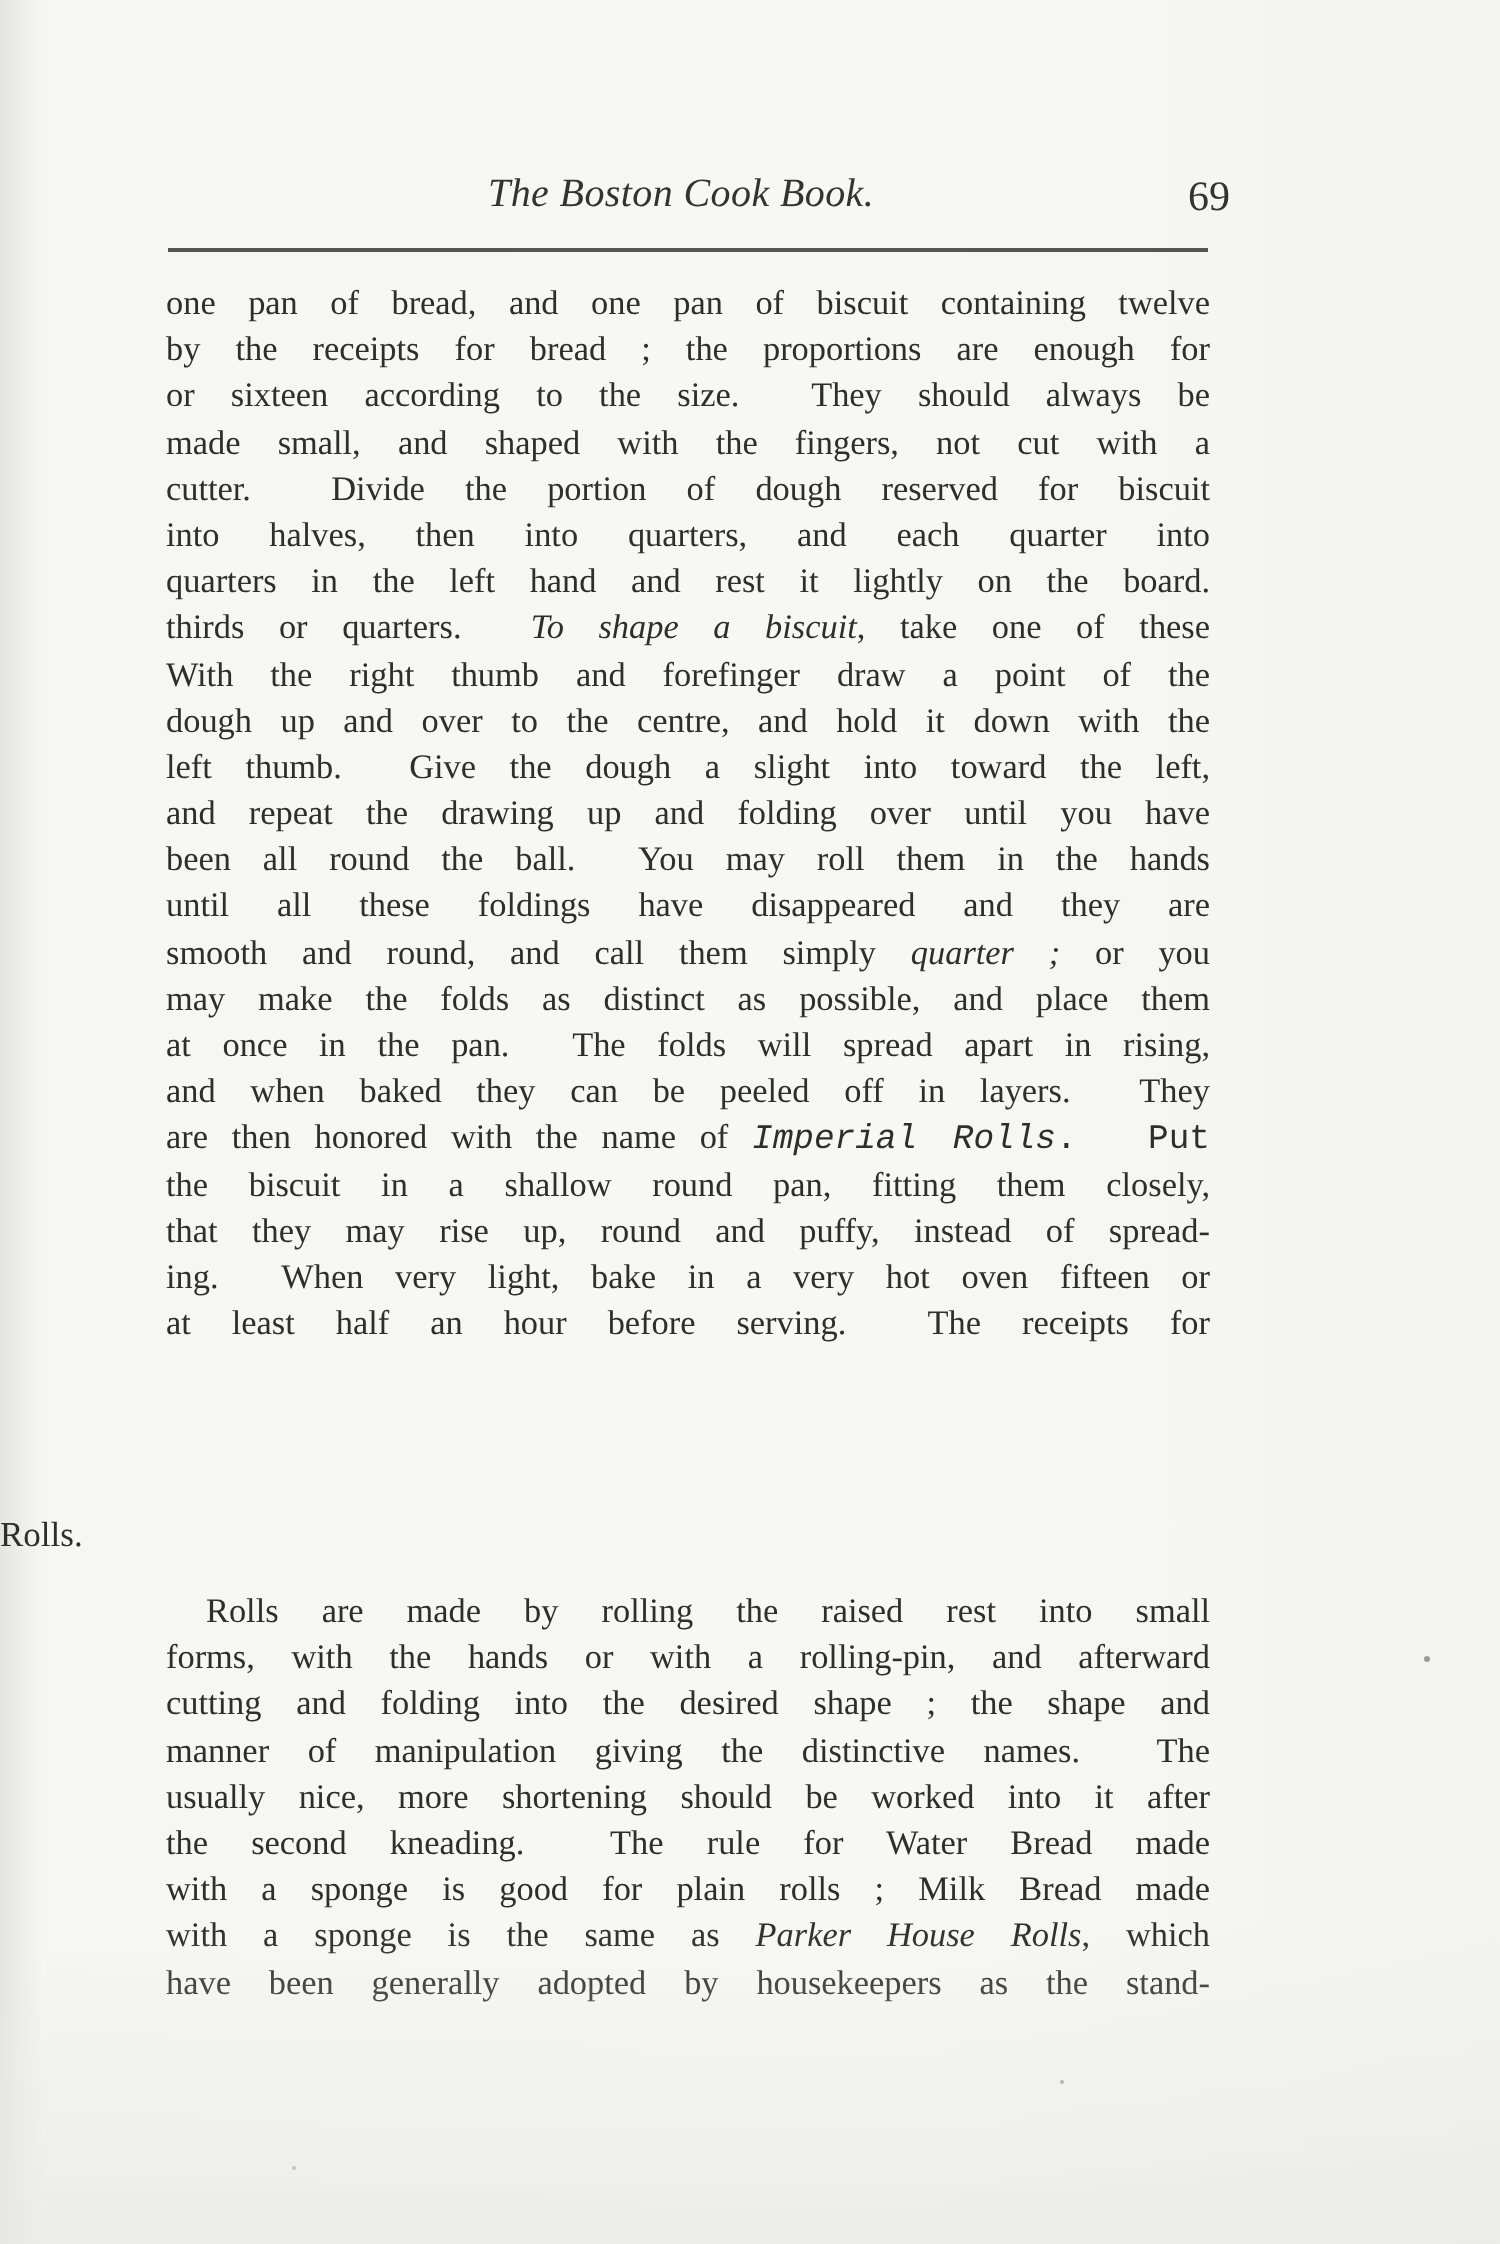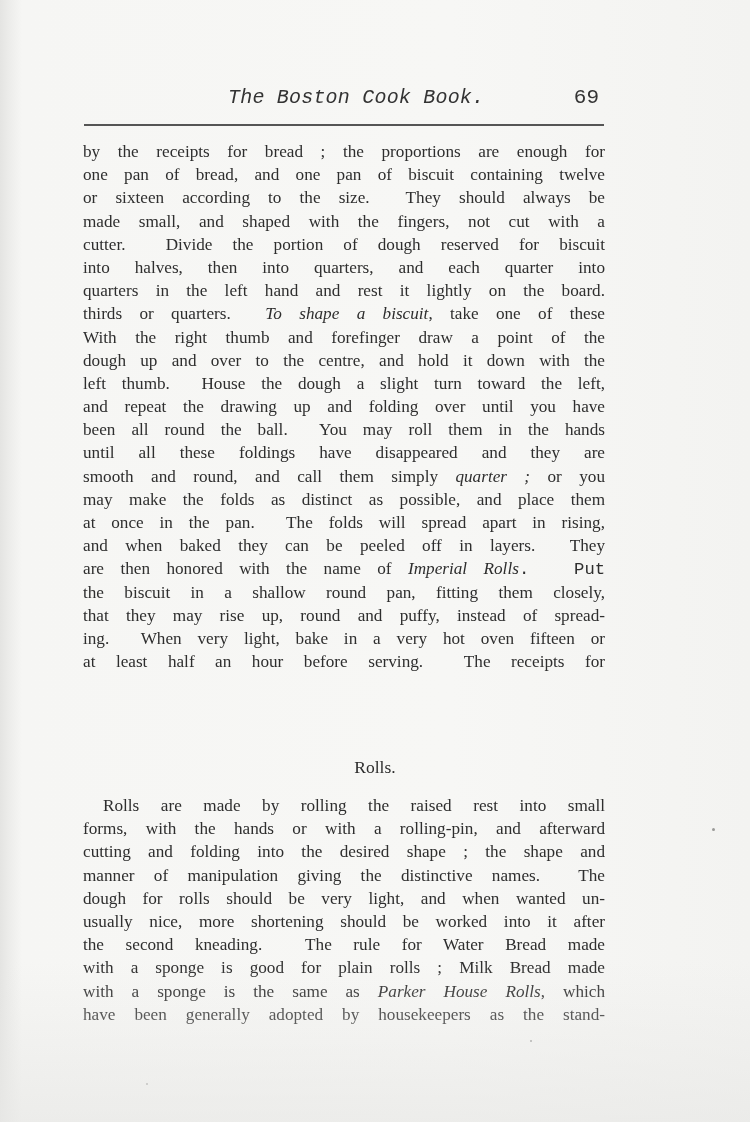--- a/index.html
+++ b/index.html
@@ -24,25 +24,24 @@
     }
     .page::after {
       content: "";
       position: absolute;
       left: 0; right: 0; bottom: 0; height: 160px;
       background: linear-gradient(to bottom, rgba(236,236,234,0) 0%, rgba(232,232,230,0.7) 100%);
       pointer-events: none;
     }
     .running-head {
       position: absolute;
-      left: 78px;
+      left: 94px;
       top: 86px;
       width: 525px;
       height: 30px;
-      font-family: Liberation Mono, monospace;
     }
     .running-title {
       position: absolute;
       left: 150px;
       top: 0;
       font-style: italic;
       font-size: 20px;
       color: #333;
       letter-spacing: 0.2px;
       white-space: nowrap;
@@ -88,21 +87,20 @@
       white-space: pre;
     }
     .it {
       font-style: italic;
     }
     .section-title {
       position: absolute;
       left: 0;
       width: 750px;
       top: 757px;
-      text-align: center;
       font-size: 17.5px;
       color: #2e2e2e;
     }
     .rolls-text {
       position: absolute;
       left: 83px;
       top: 794px;
       width: 522px;
       font-size: 17.2px;
       line-height: 23.2px;
@@ -123,53 +121,52 @@
 
 <div class="page">
 
   <div class="running-head">
     <span class="running-title">The Boston Cook Book.</span>
     <span class="page-number">69</span>
   </div>
   <div class="head-rule"></div>
 
   <div class="body-text" id="biscuit-text">
+      <div class="line"><span>one pan of bread, and one pan of biscuit containing twelve</span></div>
       <div class="line"><span>by the receipts for bread ; the proportions are enough for</span></div>
-      <div class="line"><span>one pan of bread, and one pan of biscuit containing twelve</span></div>
       <div class="line"><span>or sixteen according to the size.  They should always be</span></div>
       <div class="line"><span>made small, and shaped with the fingers, not cut with a</span></div>
       <div class="line"><span>cutter.  Divide the portion of dough reserved for biscuit</span></div>
       <div class="line"><span>into halves, then into quarters, and each quarter into</span></div>
       <div class="line"><span>quarters in the left hand and rest it lightly on the board.</span></div>
       <div class="line"><span>thirds or quarters.  </span><span class="it">To shape a biscuit</span><span>, take one of these</span></div>
       <div class="line"><span>With the right thumb and forefinger draw a point of the</span></div>
       <div class="line"><span>dough up and over to the centre, and hold it down with the</span></div>
-      <div class="line"><span>left thumb.  House the dough a slight turn toward the left,</span></div>
+      <div class="line"><span>left thumb.  Give the dough a slight into toward the left,</span></div>
       <div class="line"><span>and repeat the drawing up and folding over until you have</span></div>
       <div class="line"><span>been all round the ball.  You may roll them in the hands</span></div>
       <div class="line"><span>until all these foldings have disappeared and they are</span></div>
       <div class="line"><span style="word-spacing: 0.0015625px;">smooth and round, and call them simply </span><span class="it" style="word-spacing: 0.0015625px;">quarter ;</span><span style="word-spacing: 0.0015625px;"> or you</span></div>
       <div class="line"><span>may make the folds as distinct as possible, and place them</span></div>
       <div class="line"><span>at once in the pan.  The folds will spread apart in rising,</span></div>
       <div class="line"><span>and when baked they can be peeled off in layers.  They</span></div>
-      <div class="line"><span style="word-spacing: 0.0015625px;">are then honored with the name of </span><span class="it" style="word-spacing: 0.0015625px;">Imperial Rolls</span><span style="word-spacing: 0.0015625px; font-family: Liberation Mono, monospace;">.  Put</span></div>
+      <div class="line"><span style="word-spacing: 0.0015625px;">are then honored with the name of </span><span class="it" style="word-spacing: 0.0015625px; font-family: Liberation Mono, monospace;">Imperial Rolls</span><span style="word-spacing: 0.0015625px; font-family: Liberation Mono, monospace;">.  Put</span></div>
       <div class="line"><span>the biscuit in a shallow round pan, fitting them closely,</span></div>
       <div class="line"><span>that they may rise up, round and puffy, instead of spread-</span></div>
       <div class="line"><span>ing.  When very light, bake in a very hot oven fifteen or</span></div>
       <div class="line"><span>at least half an hour before serving.  The receipts for</span></div>
     </div>
 
   <div class="section-title">Rolls.</div>
 
   <div class="rolls-text" id="rolls-text">
       <div class="line indent"><span>Rolls are made by rolling the raised rest into small</span></div>
       <div class="line"><span>forms, with the hands or with a rolling-pin, and afterward</span></div>
       <div class="line"><span>cutting and folding into the desired shape ; the shape and</span></div>
       <div class="line"><span>manner of manipulation giving the distinctive names.  The</span></div>
-      <div class="line"><span>dough for rolls should be very light, and when wanted un-</span></div>
       <div class="line"><span>usually nice, more shortening should be worked into it after</span></div>
       <div class="line"><span>the second kneading.  The rule for Water Bread made</span></div>
       <div class="line"><span>with a sponge is good for plain rolls ; Milk Bread made</span></div>
       <div class="line"><span style="word-spacing: 0.0015625px;">with a sponge is the same as </span><span class="it" style="word-spacing: 0.0015625px;">Parker House Rolls</span><span style="word-spacing: 0.0015625px;">, which</span></div>
       <div class="line"><span>have been generally adopted by housekeepers as the stand-</span></div>
     </div>
 
   <div class="speck" style="left:712px; top:828px;"></div>
   <div class="speck" style="left:146px; top:1083px; width:2px; height:2px;"></div>
   <div class="speck" style="left:530px; top:1040px; width:2px; height:2px;"></div>

